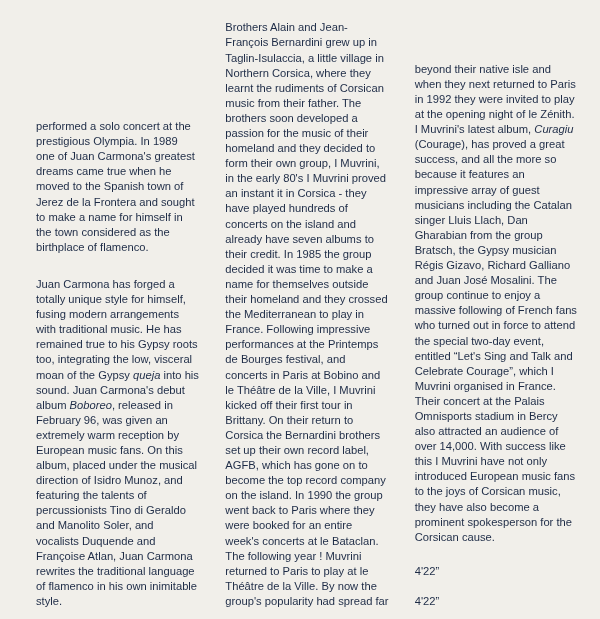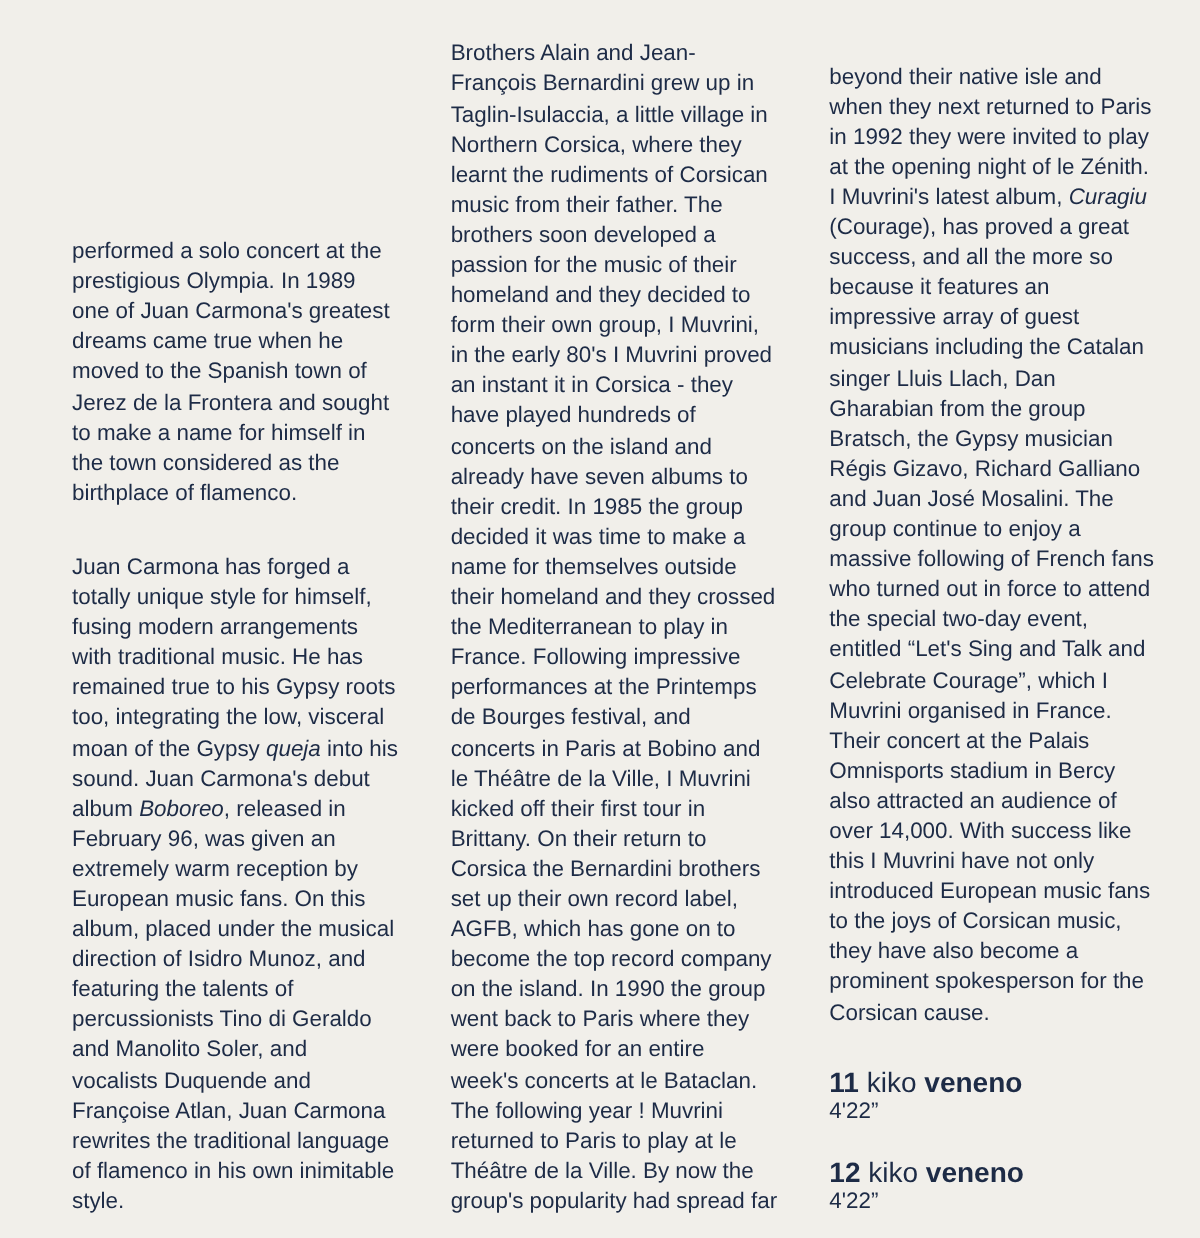--- a/index.html
+++ b/index.html
@@ -99,35 +99,25 @@
 
       <p class="body-text">Brothers Alain and Jean-François Bernardini grew up in Taglin-Isulaccia, a little village in Northern Corsica, where they learnt the rudiments of Corsican music from their father. The brothers soon developed a passion for the music of their homeland and they decided to form their own group, I Muvrini, in the early 80's I Muvrini proved an instant it in Corsica - they have played hundreds of concerts on the island and already have seven albums to their credit. In 1985 the group decided it was time to make a name for themselves outside their homeland and they crossed the Mediterranean to play in France. Following impressive performances at the Printemps de Bourges festival, and concerts in Paris at Bobino and le Théâtre de la Ville, I Muvrini kicked off their first tour in Brittany. On their return to Corsica the Bernardini brothers set up their own record label, AGFB, which has gone on to become the top record company on the island. In 1990 the group went back to Paris where they were booked for an entire week's concerts at le Bataclan. The following year ! Muvrini returned to Paris to play at le Théâtre de la Ville. By now the group's popularity had spread far</p>
     </div>
 
     <div class="col">
       <p class="body-text"><span>beyond their native isle and when they next returned to Paris in 1992 they were invited to play at the opening night of le Zénith. I Muvrini's latest album, </span><em>Curagiu</em><span> (Courage), has proved a great success, and all the more so because it features an impressive array of guest musicians including the Catalan singer Lluis Llach, Dan Gharabian from the group Bratsch, the Gypsy musician Régis Gizavo, Richard Galliano and Juan José Mosalini. The group continue to enjoy a massive following of French fans who turned out in force to attend the special two-day event, entitled “Let's Sing and Talk and Celebrate Courage”, which I Muvrini organised in France. Their concert at the Palais Omnisports stadium in Bercy also attracted an audience of over 14,000. With success like this I Muvrini have not only introduced European music fans to the joys of Corsican music, they have also become a prominent spokesperson for the Corsican cause.</span></p>
 
       <div class="spacer-lg"></div>
 
       <div class="track">
-        <div class="track-head">
-          <span class="track-num">11</span>
-          <span class="track-artist-light">kiko</span>
-          <span class="track-name">veneno</span>
-        </div>
         <div class="track-time">4'22”</div>
       </div>
 
       <div class="spacer-md"></div>
 
       <div class="track">
-        <div class="track-head">
-          <span class="track-num">12</span>
-          <span class="track-artist-light">kiko</span>
-          <span class="track-name">veneno</span>
-        </div>
         <div class="track-time">4'22”</div>
       </div>
 
     </div>
 
   </div>
 </div>
 
 </body></html>

